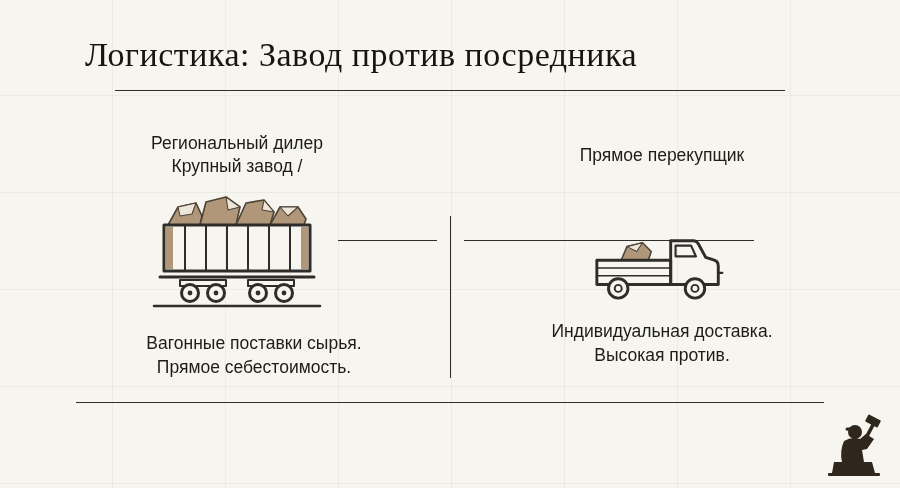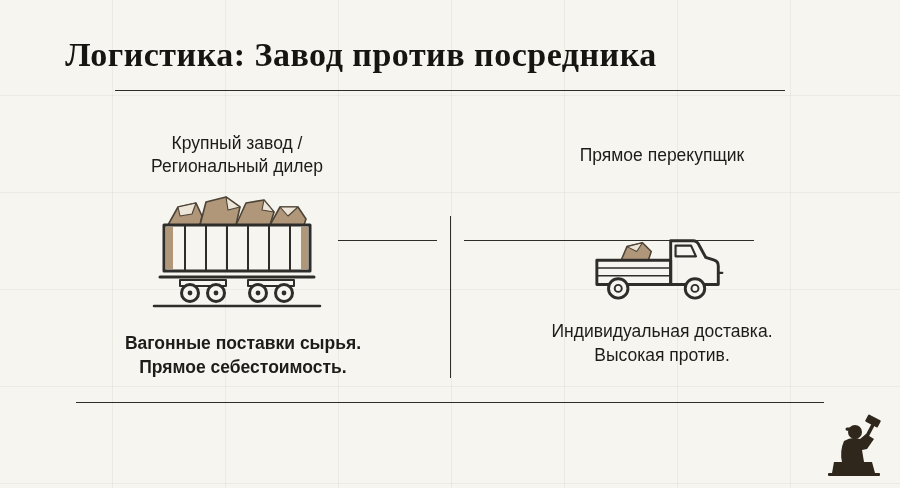--- a/index.html
+++ b/index.html
@@ -20,21 +20,21 @@
     background-position: -1px -2px;
     color: #1b1a17;
   }
   .abs { position: absolute; }
 
   .page-title {
     top: 36px; left: 0; width: 722px;
     text-align: center;
     font-family: "Liberation Serif", "DejaVu Serif", serif;
     font-size: 34px;
-    font-weight: 700;
+    font-weight: 400;
     letter-spacing: 0.5px;
     color: #171511;
   }
   .rule { background: #2e2d2a; height: 1px; }
   .title-rule { top: 90px; left: 115px; width: 670px; }
   .bottom-rule { top: 402px; left: 76px; width: 748px; }
 
   .col-heading {
     font-size: 17.5px;
     line-height: 23px;
@@ -43,21 +43,21 @@
   }
   .left-heading  { top: 132px; left: 62px;  width: 350px; }
   .right-heading { top: 144px; left: 487px; width: 350px; }
 
   .caption {
     font-size: 17.5px;
     line-height: 24px;
     text-align: center;
     color: #1d1c19;
   }
-  .left-caption  { top: 331px; left: 68px;  width: 350px; font-weight: bold; }
+  .left-caption  { top: 331px; left: 79px;  width: 350px; }
   .right-caption { top: 319px; left: 487px; width: 350px; }
 
   .v-divider { top: 216px; left: 450px; width: 1px; height: 162px; background: #2e2d2a; }
   .h-divider-left  { top: 240px; left: 338px; width: 99px; }
   .h-divider-right { top: 240px; left: 464px; width: 290px; }
 
   .wagon-icon { top: 194px; left: 152px; }
   .truck-icon { top: 224px; left: 592px; }
   .logo { top: 414px; left: 822px; }
 
@@ -71,22 +71,22 @@
 </style>
 </head>
 <body>
 
 <div class="stage">
 
   <div class="abs page-title">Логистика: Завод против посредника</div>
   <div class="abs rule title-rule"></div>
 
   <div class="abs col-heading left-heading">
+    <div>Региональный дилер</div>
     <div>Крупный завод /</div>
-    <div>Региональный дилер</div>
   </div>
 
   <div class="abs wagon-icon">
     <svg viewBox="0 0 170 120" width="170" height="120" aria-hidden="true">
       <g stroke="#2e2d2a" stroke-linejoin="round" stroke-linecap="round">
 
         <g fill="#b1977a" stroke="#4d4336" stroke-width="1.6">
           <polygon points="16,31 26,13 44,9 50,22 48,31"></polygon>
           <polygon points="48,31 54,8 74,3 88,13 84,31"></polygon>
           <polygon points="84,31 94,9 112,6 122,18 118,31"></polygon>

